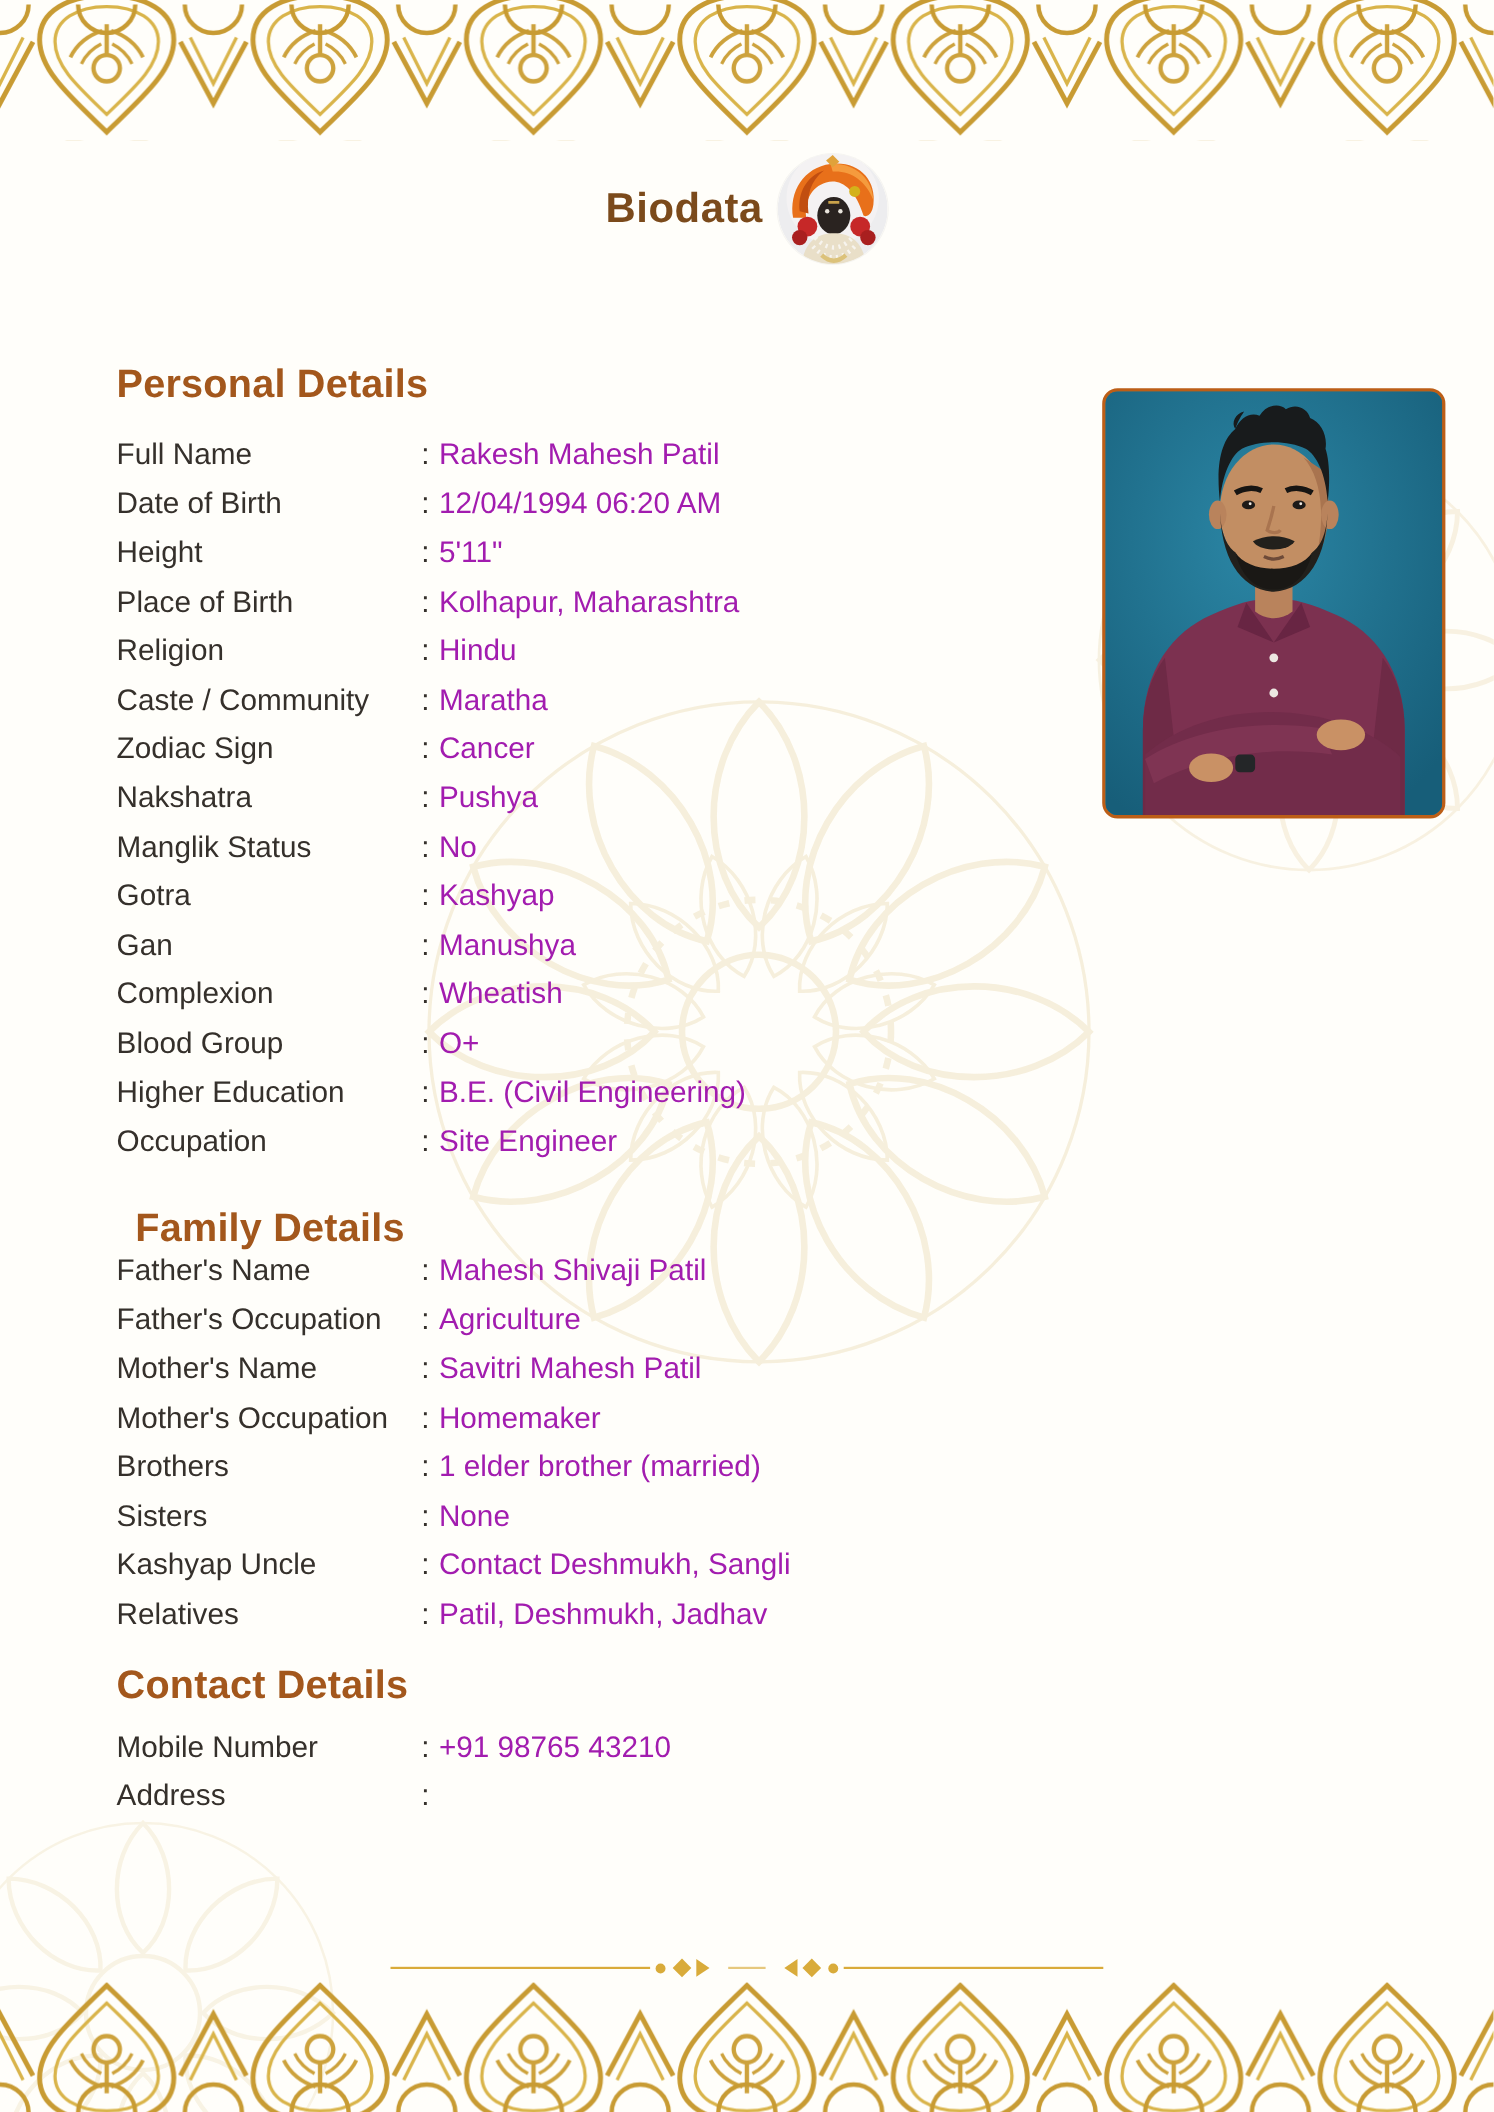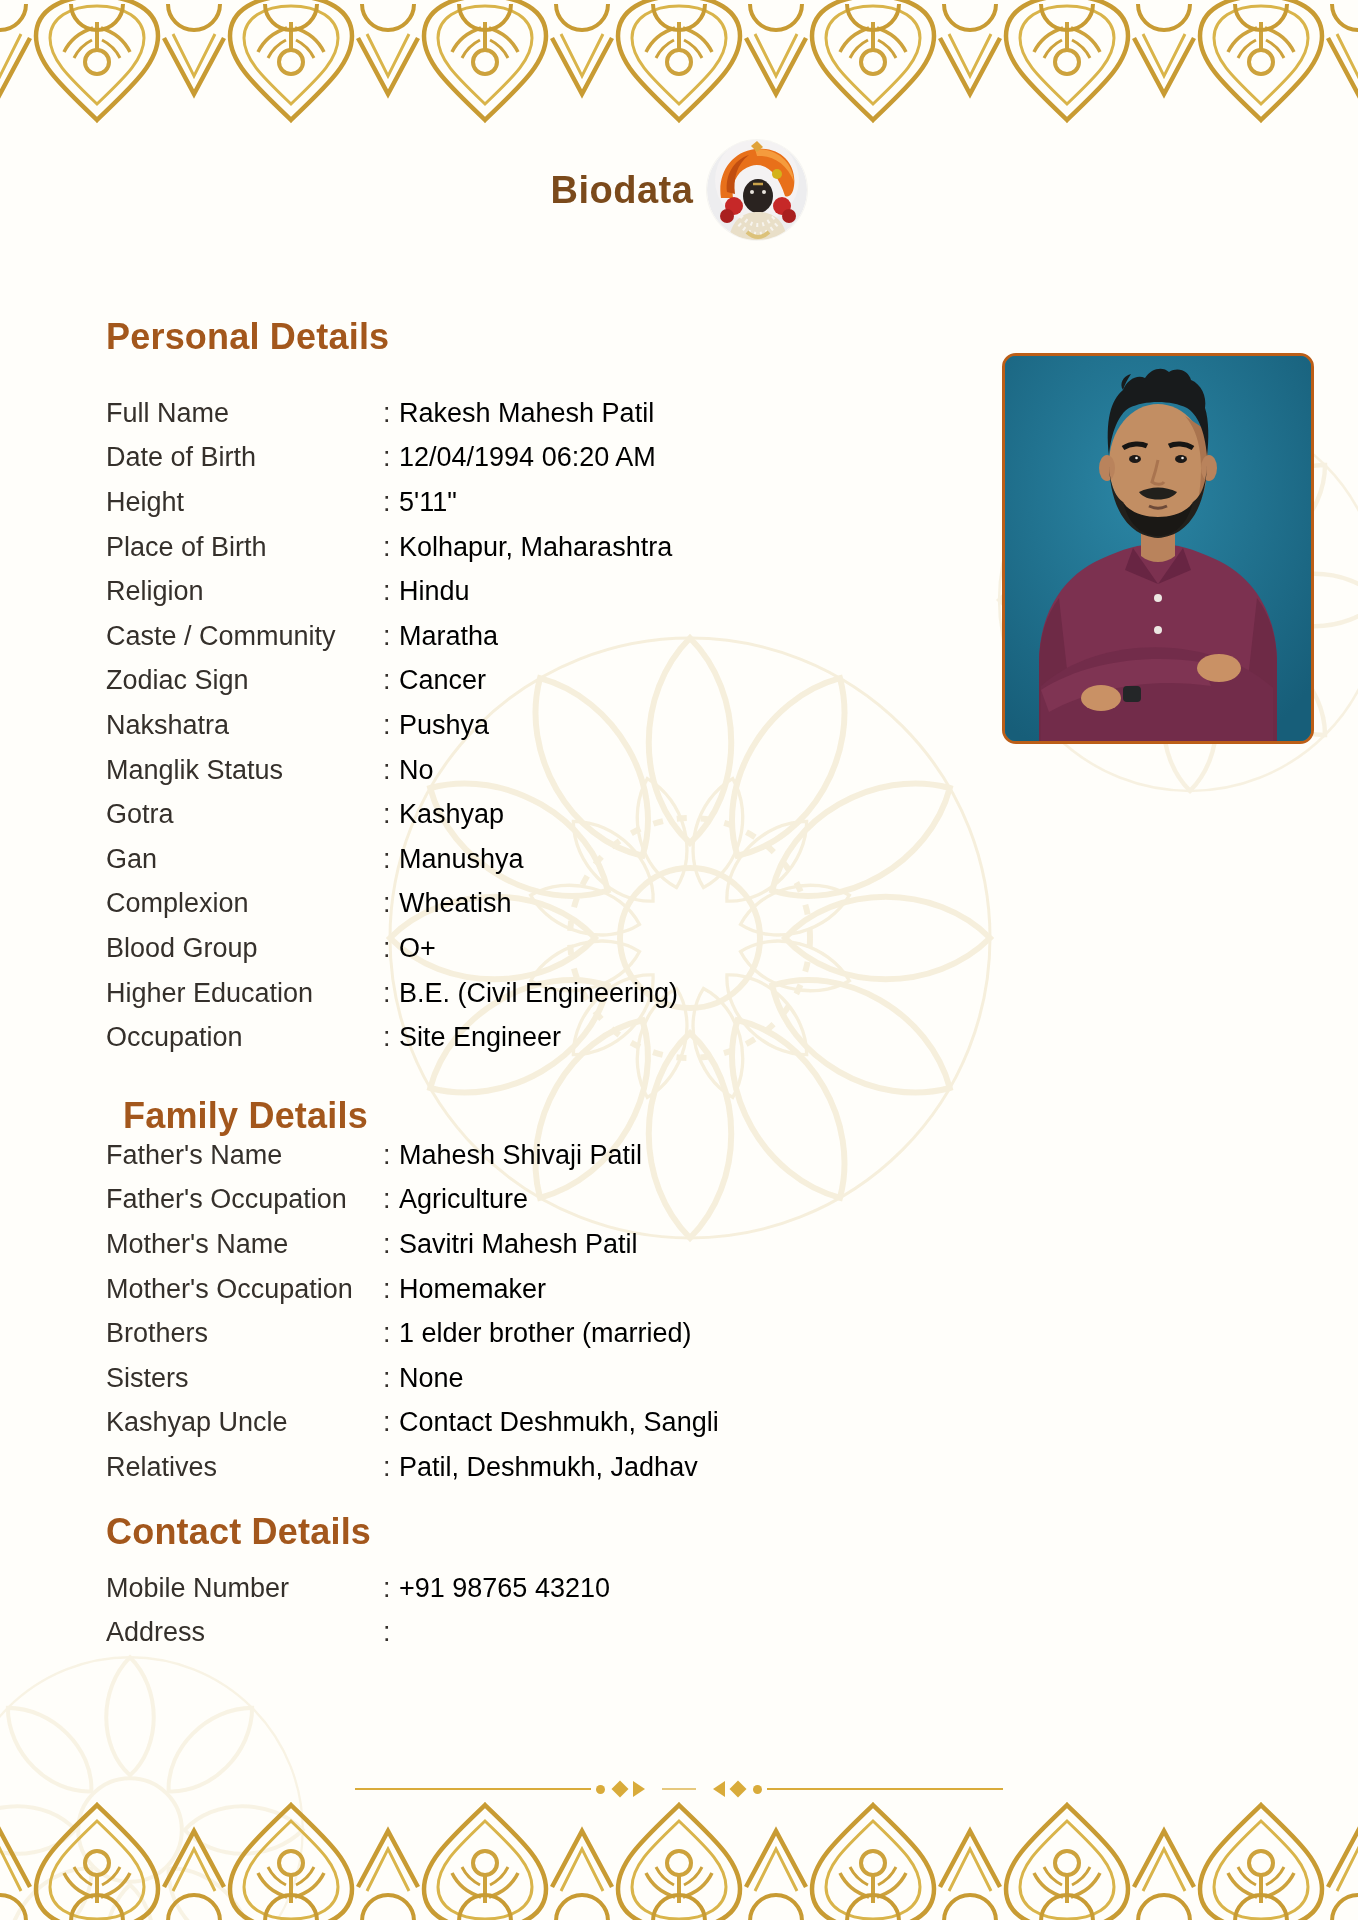--- a/index.html
+++ b/index.html
@@ -18,31 +18,31 @@
   
   #header{top:138px;left:0;width:1358px;height:104px;display:flex;align-items:center;justify-content:center;gap:14px;}
   #title-left{font-size:38px;font-weight:bold;color:var(--title,#7b4a1b);letter-spacing:.5px;}
   #deity{width:100px;height:100px;border-radius:50%;overflow:hidden;flex:0 0 auto;box-shadow:0 0 0 1px rgba(0,0,0,.04);}
   #title-right{font-size:40px;font-weight:bold;color:var(--accent,#a3571c);}
   
   #photo-frame{left:1002px;top:353px;width:306px;height:385px;border:3px solid var(--photoBorder,#bc5e17);border-radius:14px;overflow:hidden;background:#1e7291;}
   
   .section{left:106px;width:880px;}
   .section-heading{font-size:36px;font-weight:bold;color:var(--accent,#a3571c);letter-spacing:.2px;}
-  #personal-heading{top:316px;}
+  #personal-heading{top:328px;}
   #personal-rows{top:391px;}
   #family-heading{top:1078px;}
   #family-rows{top:1133px;}
   #contact-heading{top:1511px;}
   #contact-rows{top:1566px;}
   .rows{display:flex;flex-direction:column;justify-content:flex-end;}
   .row{display:flex;align-items:center;height:44.6px;font-size:27px;}
   .row .label{width:277px;flex:0 0 aupx;color:#35302b;flex-shrink:0;}
   .row .colon{width:16px;color:#35302b;}
-  .row .value{color:#000000;}
+  .row .value{color:#a21caf;}
   
   #divider{top:1776px;left:0;width:1358px;height:26px;display:flex;align-items:center;justify-content:center;}
   #divider .dv-line{height:2.5px;background:var(--gold,#dcb23c);width:236px;}
   #divider .dv-line.short{width:34px;height:2px;opacity:.65;}
   .dv-dot{width:9px;height:9px;border-radius:50%;background:var(--gold,#dcb23c);margin:0 5px;}
   .dv-diamond{width:12px;height:12px;background:var(--gold,#e4bc3a);transform:rotate(45deg);margin:0 4px;}
   .dv-tri{width:0;height:0;border-top:8px solid transparent;border-bottom:8px solid transparent;margin:0 3px;}
   .dv-tri.right{border-left:12px solid var(--gold,#e4bc3a);}
   .dv-tri.left{border-right:12px solid var(--gold,#e4bc3a);}
   .dv-gap{width:14px;}

